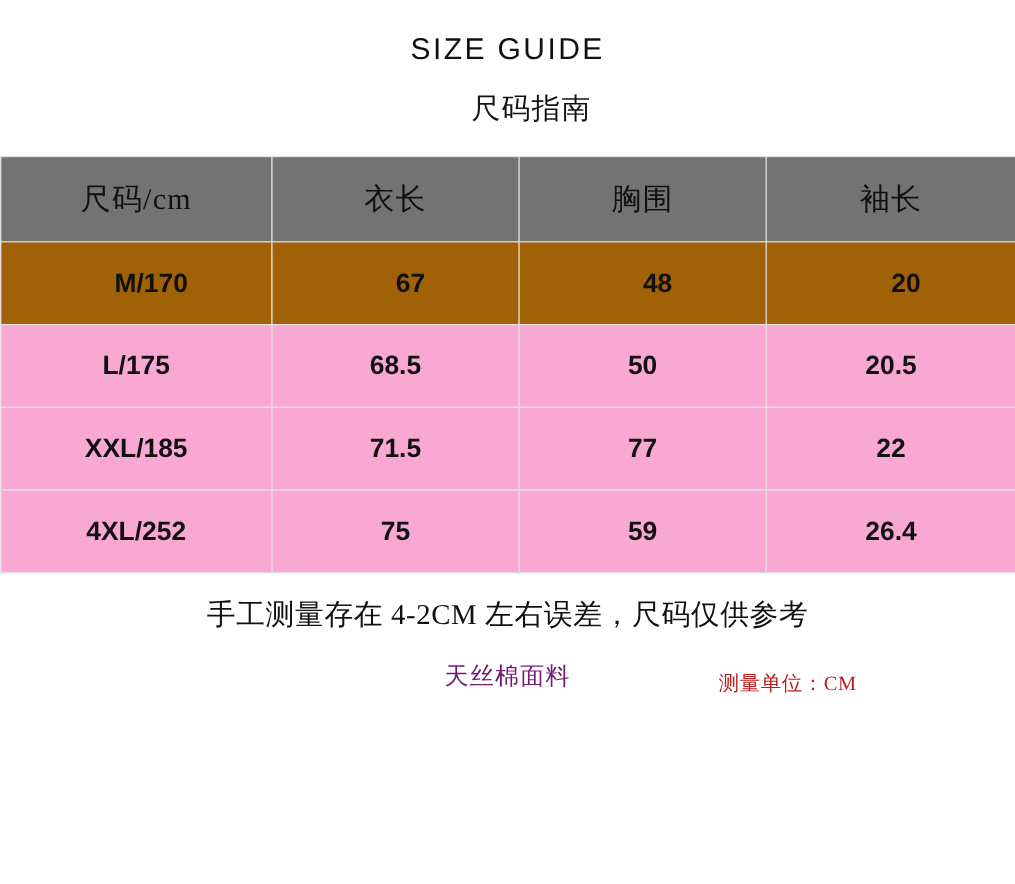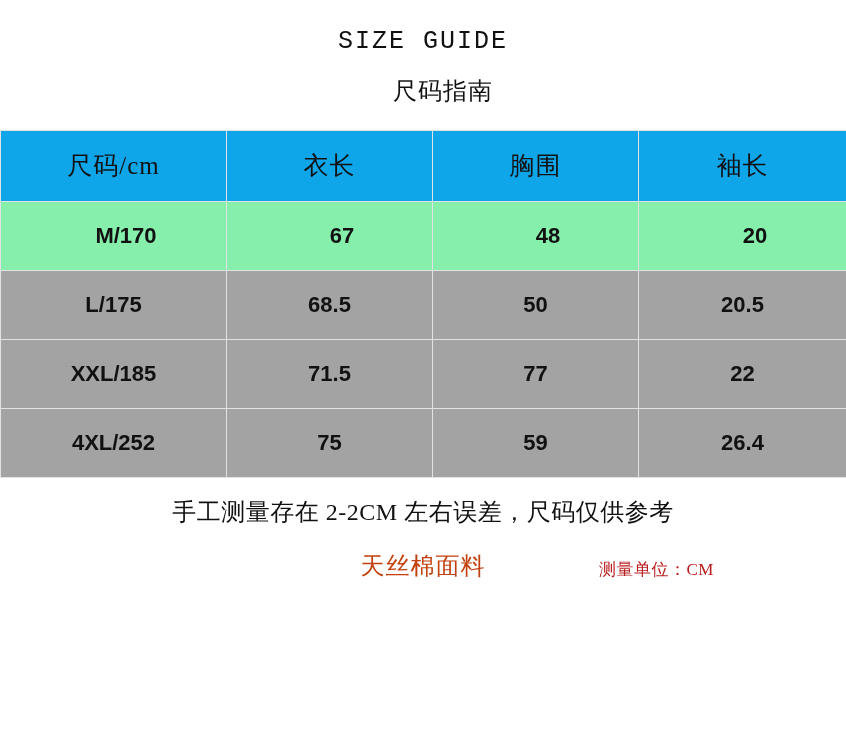--- a/index.html
+++ b/index.html
@@ -15,21 +15,21 @@
     overflow: hidden;
   }
   .page {
     width: 846px;
     height: 737px;
     position: relative;
     box-sizing: border-box;
   }
   .title-en {
     text-align: center;
-    font-family: Liberation Mono, monospace;
+    font-family: Liberation Sans, sans-serif;
     font-size: 25px;
     letter-spacing: 2px;
     color: #111;
     padding-top: 28px;
     line-height: 1.1;
   }
   .title-cn {
     text-align: center;
     font-family: "Liberation Serif", serif;
     font-size: 24px;
@@ -50,63 +50,63 @@
   table.size-table col.c2 { width: 206px; }
   table.size-table col.c3 { width: 208px; }
 
   table.size-table th,
   table.size-table td {
     border: 1px solid #e2e2e2;
     text-align: center;
     vertical-align: middle;
   }
   table.size-table thead tr {
-    background: #0ea5e9;
+    background: #737373;
   }
   table.size-table th {
     height: 68px;
     font-family: "Liberation Serif", serif;
     font-weight: normal;
     font-size: 25px;
     color: #111;
     letter-spacing: 1px;
   }
   table.size-table tbody td {
     height: 66px;
     font-family: "Liberation Sans", sans-serif;
     font-weight: bold;
     font-size: 22px;
     color: #111;
   }
   table.size-table tbody tr.shaded td {
-    background: #a3a3a3;
+    background: #f9a8d4;
     margin-top: 12px;
   }
   table.size-table tbody tr.plain td {
-    background: #86efac;
+    background: #a16207;
     padding-left: 26px;
   }
   .note {
     text-align: center;
     font-family: "Liberation Serif", serif;
     font-size: 24px;
     color: #111;
     margin-top: 18px;
     letter-spacing: 0.5px;
   }
   .footer {
     margin-top: 22px;
     position: relative;
     height: 40px;
   }
   .fabric {
     text-align: center;
     font-family: Liberation Sans, sans-serif;
-    font-size: 24px;
-    color: #c2410c;
+    font-size: 20px;
+    color: #701a75;
     letter-spacing: 1px;
   }
   .unit {
     position: absolute;
     right: 132px;
     top: 8px;
     font-family: "Liberation Serif", serif;
     font-size: 17px;
     color: #b91c1c;
     letter-spacing: 0.5px;
@@ -156,20 +156,20 @@
       </tr>
       <tr class="shaded">
         <td>4XL/252</td>
         <td>75</td>
         <td>59</td>
         <td>26.4</td>
       </tr>
     </tbody>
   </table>
 
-  <div class="note">手工测量存在 2-2CM 左右误差，尺码仅供参考</div>
+  <div class="note">手工测量存在 4-2CM 左右误差，尺码仅供参考</div>
 
   <div class="footer">
     <div class="fabric">天丝棉面料</div>
     <div class="unit">测量单位：CM</div>
   </div>
 
 </div>
 
 </body></html>

